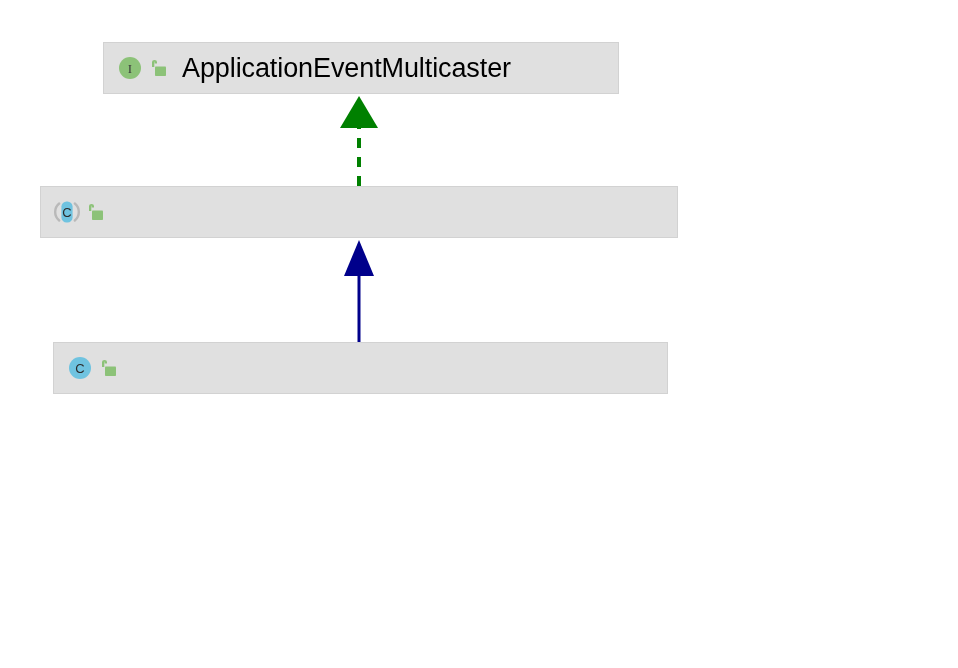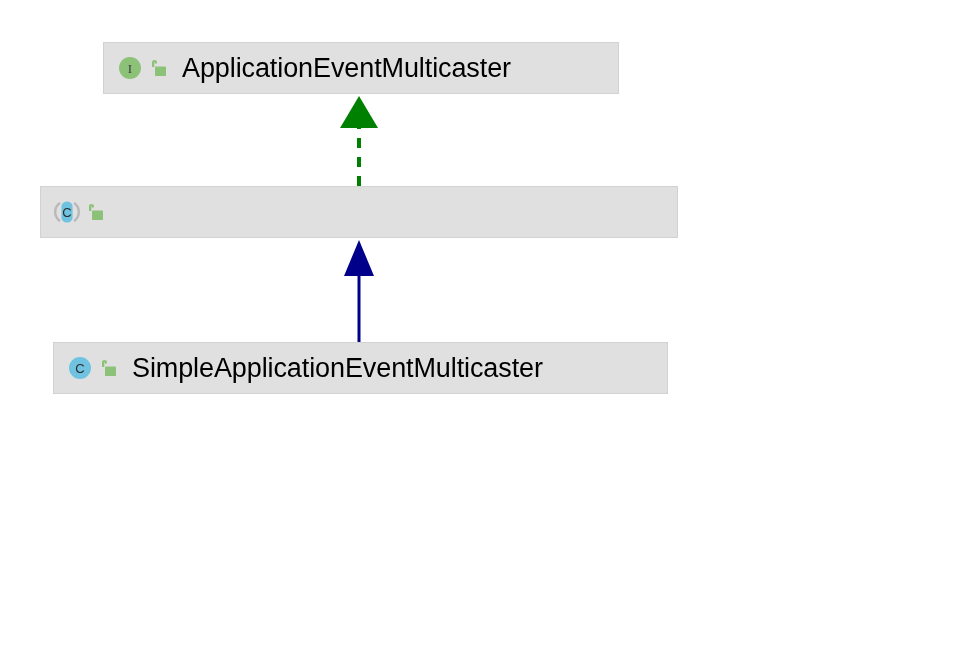--- a/index.html
+++ b/index.html
@@ -119,16 +119,15 @@
         <circle cx="14" cy="14" r="11" fill="#6fc3e0"></circle>
         <text x="14" y="19" text-anchor="middle" font-family="Liberation Sans, sans-serif" font-size="13" fill="#2b2b2b">C</text>
       </svg>
     </span>
     <span class="icon-slot">
       <svg class="lock-icon" viewBox="0 0 20 20" xmlns="http://www.w3.org/2000/svg">
         <path d="M4 9 L4 4 Q4 2 6.5 2 Q9 2 9 4 L9 5.5 L6.7 5.5 L6.7 4.4 Q6.7 3.6 6.5 3.6 Q6.3 3.6 6.3 4.4 L6.3 9 Z" fill="#8cc278"></path>
         <rect x="7" y="8.5" width="11" height="9.5" rx="0.8" fill="#8cc278"></rect>
       </svg>
     </span>
-    <span class="node-label">SimpleApplicationEventMulticaster</span>
   </div>
 
 </div>
 
 </body></html>

